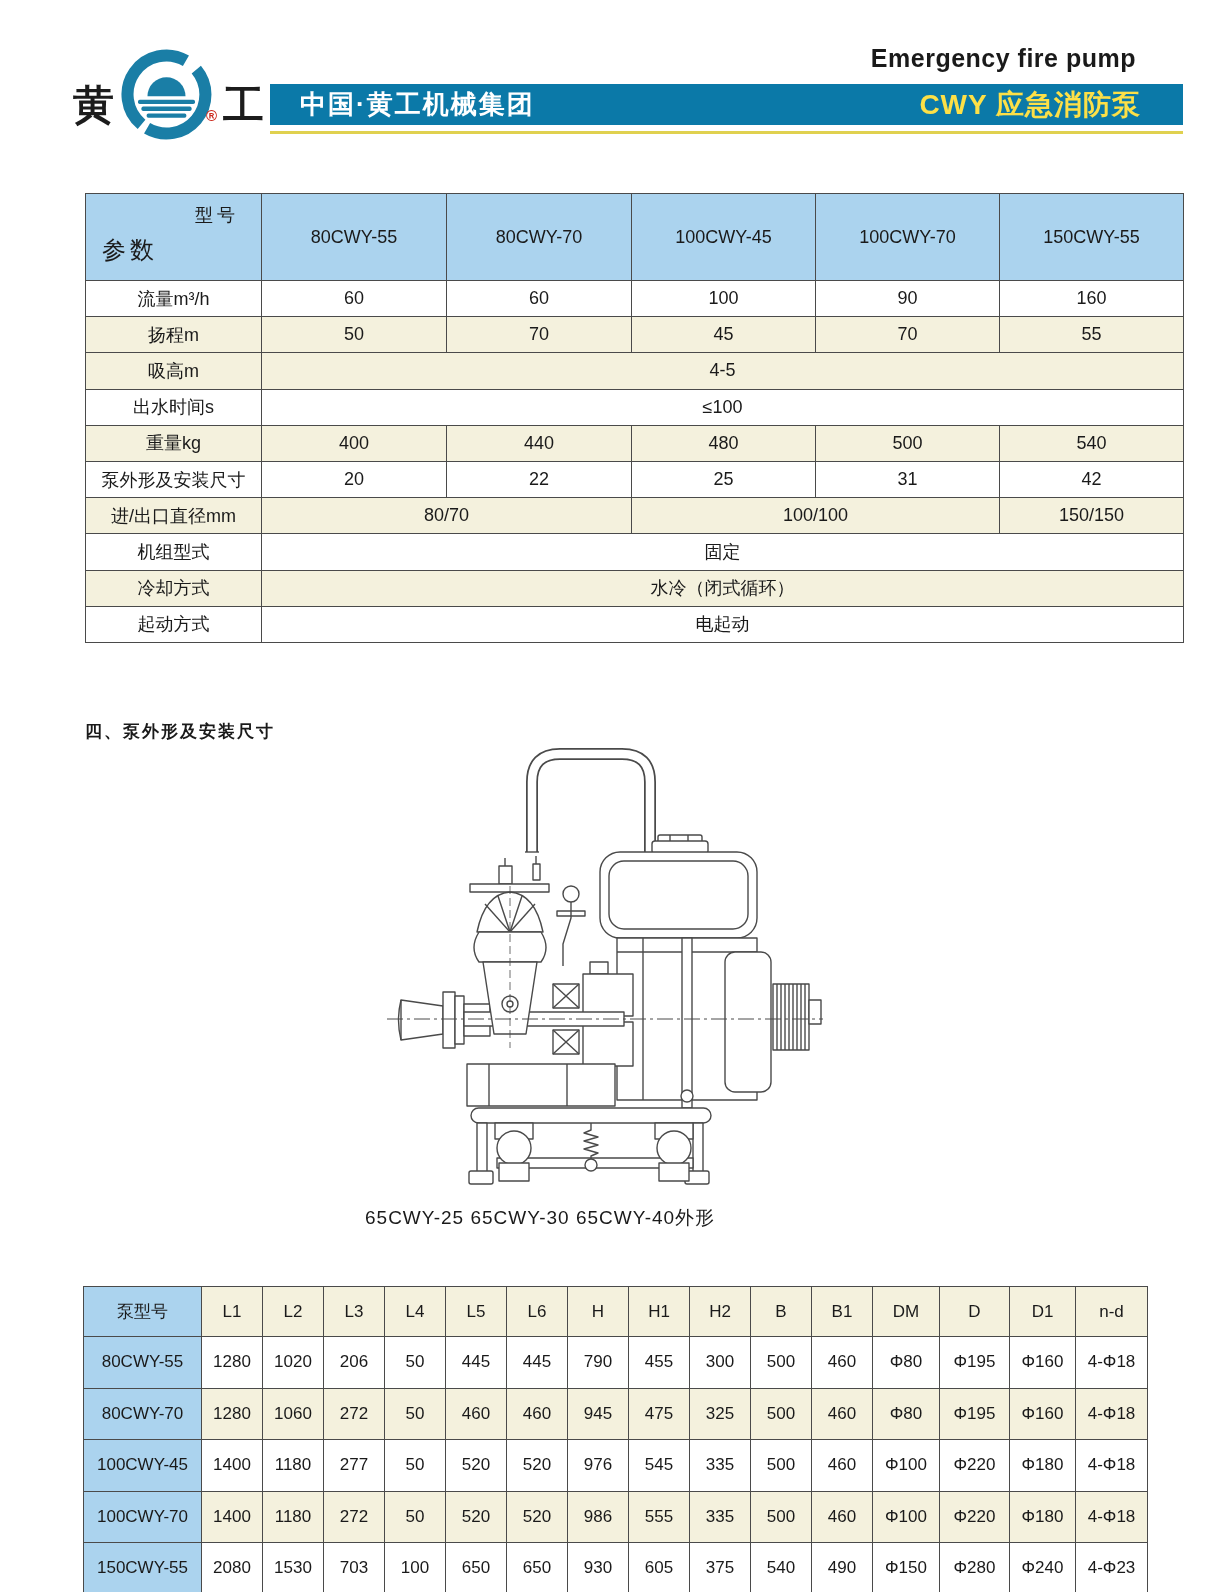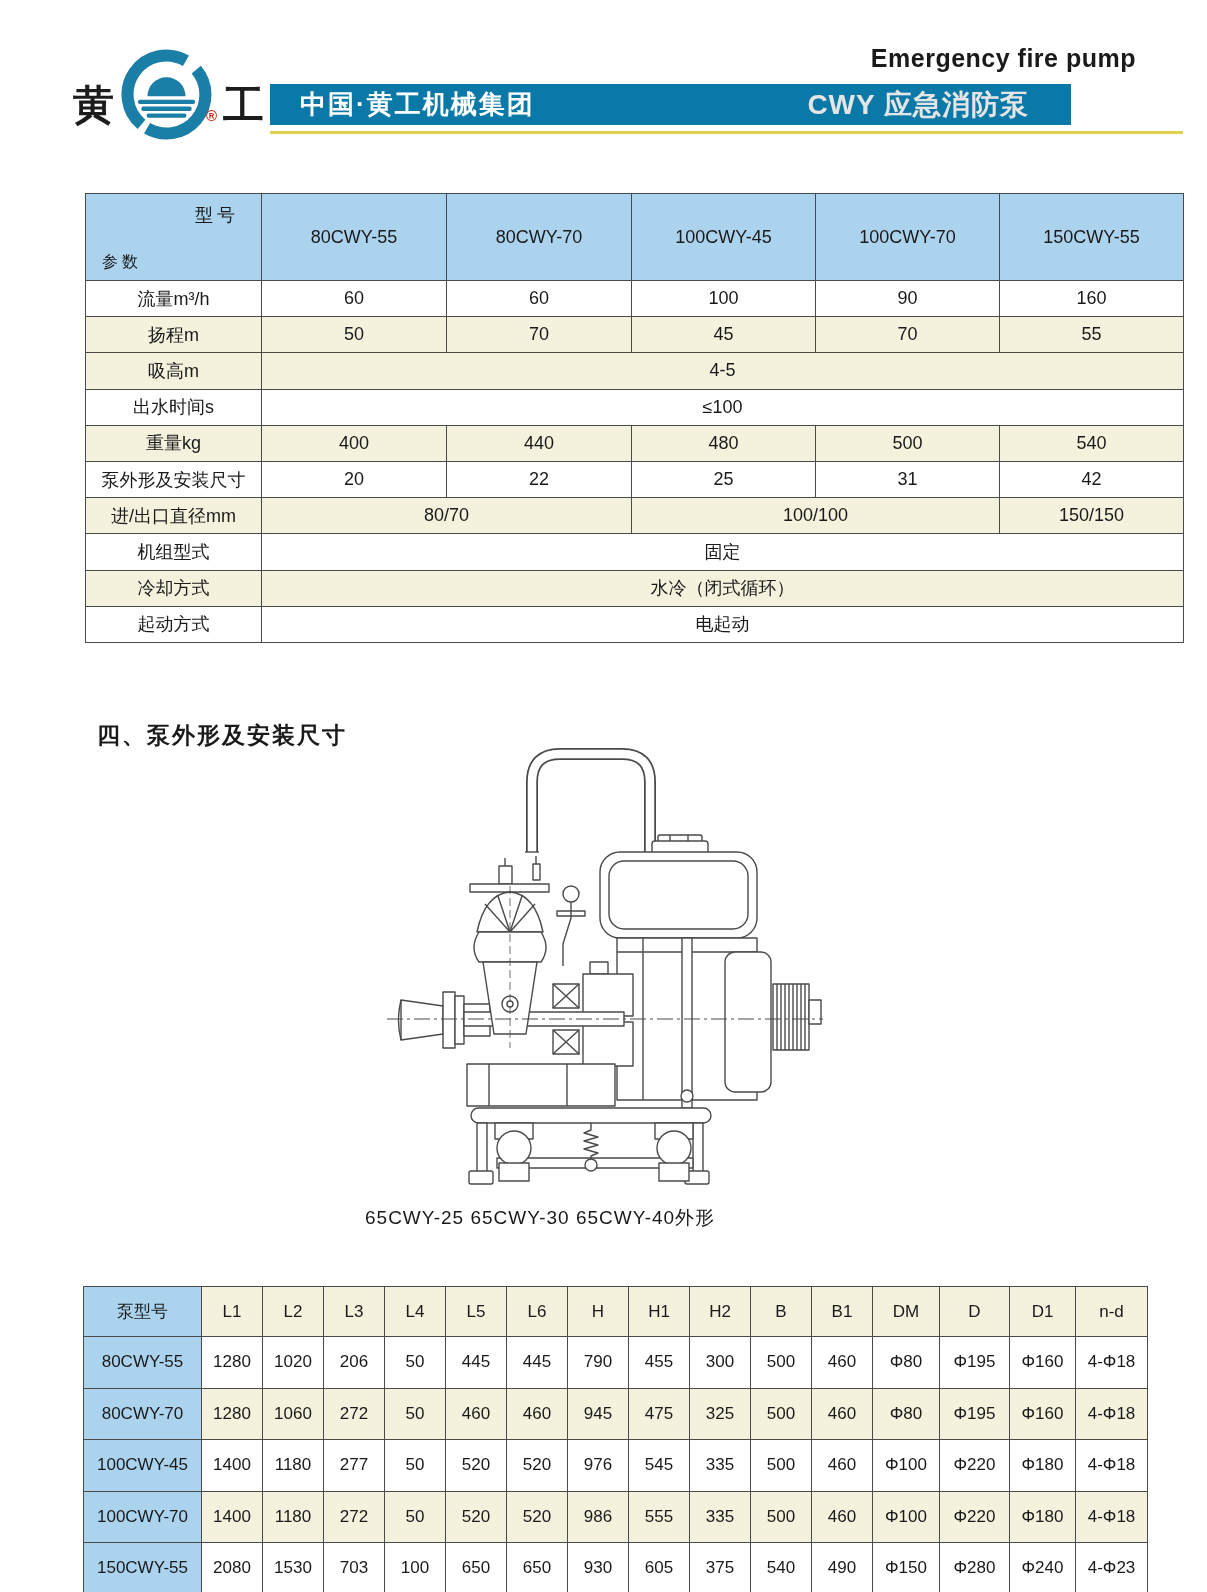--- a/index.html
+++ b/index.html
@@ -18,46 +18,46 @@
 
   
   .logo{position:absolute;left:70px;top:45px;width:210px;height:105px;}
   .logo-char{position:absolute;font-size:41px;font-weight:700;color:#1c1c1c;line-height:1;}
   .logo-char.left{left:3px;top:40px;}
   .logo-char.right{left:153px;top:40px;}
   .emblem{position:absolute;left:49px;top:2px;width:95px;height:95px;}
   .reg{position:absolute;left:136px;top:62px;font-size:15px;font-weight:700;color:var(--reg-red);}
 
   .title-en{position:absolute;top:44px;right:71px;font-size:25px;font-weight:700;letter-spacing:.5px;}
-  .banner{position:absolute;left:270px;top:84px;width:801px;height:41px;background:var(--banner-blue);
+  .banner{position:absolute;left:270px;top:84px;width:913px;height:41px;background:var(--banner-blue);
           display:flex;align-items:center;justify-content:space-between;}
   .banner-cn{color:#fff;font-weight:700;font-size:26px;padding-left:30px;letter-spacing:2px;}
-  .banner-title{color:#e5e5e5;font-weight:700;font-size:28px;padding-right:42px;letter-spacing:1px;}
+  .banner-title{color:#fde047;font-weight:700;font-size:28px;padding-right:42px;letter-spacing:1px;}
   .yellow-line{position:absolute;left:270px;top:131px;width:913px;height:3px;background:var(--underline-yellow);}
 
   
   table{border-collapse:collapse;table-layout:fixed;}
   td,th{border:1.7px solid var(--bd);text-align:center;vertical-align:middle;
         font-weight:400;overflow:hidden;white-space:nowrap;}
 
   .spec{position:absolute;left:85px;top:193px;width:1098px;font-size:18px;}
   .spec thead td{background:var(--hdr-blue);height:70px;font-size:18px;}
   .spec tbody tr{height:36.2px;margin-top:9px;}
   .spec tr.white td{background:#fff;}
   .spec tr.cream td{background:var(--cream);}
   .corner{position:relative;padding:8px;
     background:
       linear-gradient(to bottom right,
         rgba(0,0,0,0) calc(50% - 1px), var(--bd) calc(50% - 1px),
         var(--bd) calc(50% + 1px), rgba(0,0,0,0) calc(50% + 1px)),
       var(--hdr-blue);}
   .corner .c-top{position:absolute;top:9px;right:22px;font-size:18px;letter-spacing:4px;}
-  .corner .c-bottom{position:absolute;bottom:7px;left:16px;font-size:16px;letter-spacing:4px;}
-
-  .sec-title{position:absolute;left:85px;top:720px;font-size:23px;font-weight:700;letter-spacing:2px;margin-left:12px;}
+  .corner .c-bottom{position:absolute;bottom:14px;left:16px;font-size:24px;letter-spacing:4px;}
+
+  .sec-title{position:absolute;left:85px;top:720px;font-size:17px;font-weight:700;letter-spacing:2px;}
 
   .caption{position:absolute;left:365px;top:1205px;width:470px;text-align:left;font-size:19px;letter-spacing:1px;}
 
   .dim{position:absolute;left:83px;top:1286px;width:1064px;font-size:17px;}
   .dim td{height:48.5px;}
   .dim thead td{background:var(--cream);height:47px;}
   .dim td.model{background:var(--hdr-blue);}
   .dim tr.white td:not(.model){background:#fff;}
   .dim tr.cream td:not(.model){background:var(--cream);}
 

